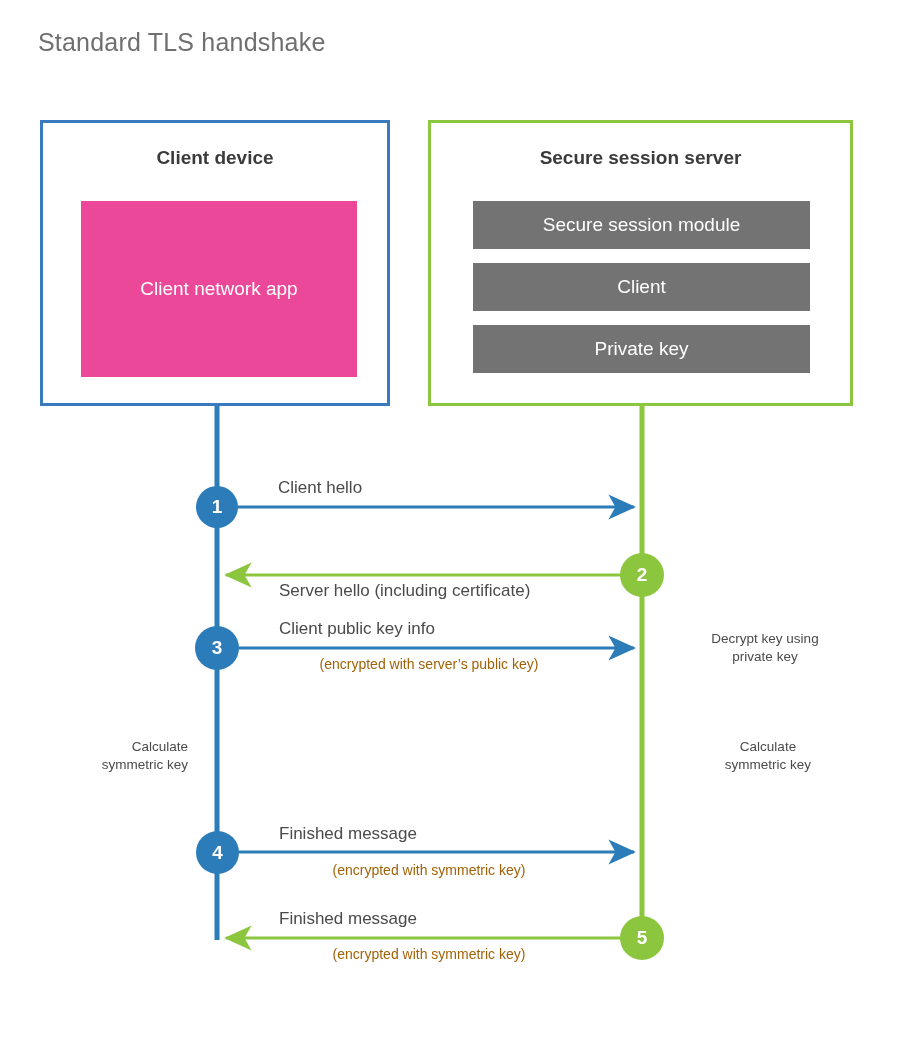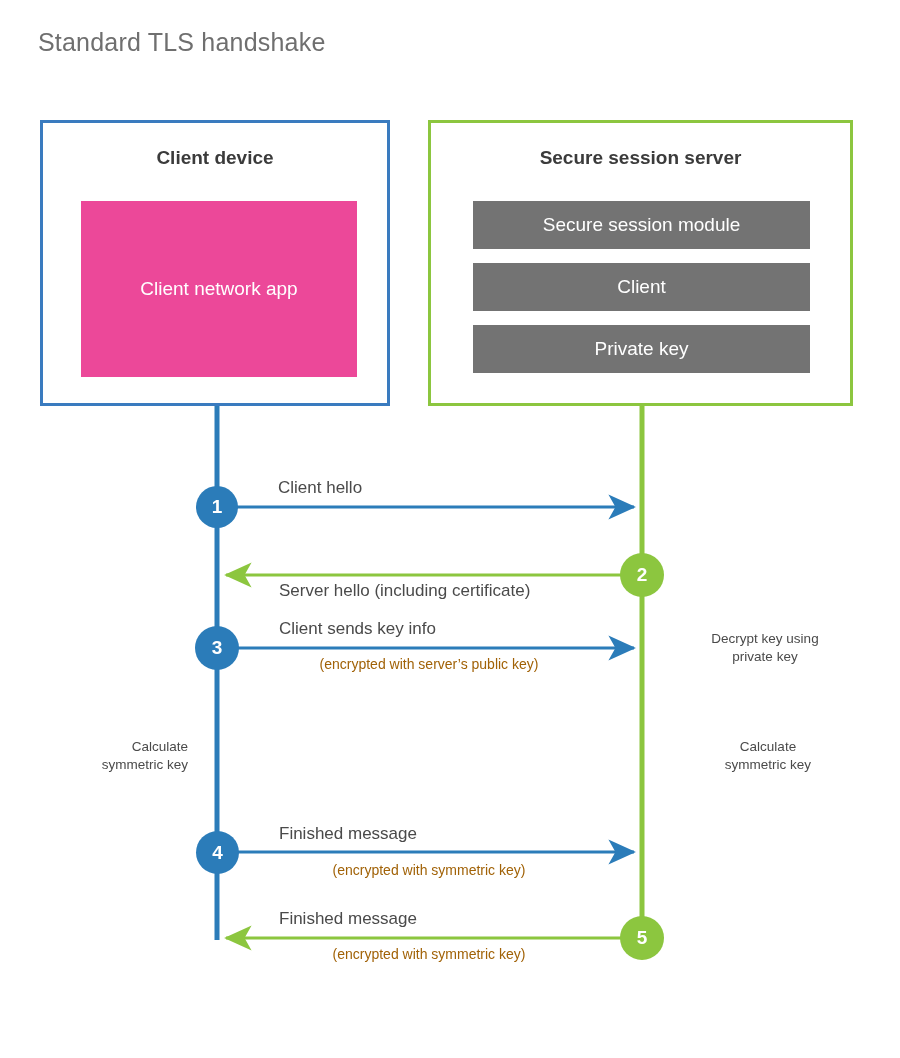--- a/index.html
+++ b/index.html
@@ -201,21 +201,21 @@
   <div class="step-circle blue" style="left:196px; top:486px; width:42px; height:42px;">1</div>
   <div class="step-circle green" style="left:620px; top:553px; width:44px; height:44px;">2</div>
   <div class="step-circle blue" style="left:195px; top:626px; width:44px; height:44px;">3</div>
   <div class="step-circle blue" style="left:196px; top:831px; width:43px; height:43px;">4</div>
   <div class="step-circle green" style="left:620px; top:916px; width:44px; height:44px;">5</div>
 
   <div class="msg-label" style="left:278px; top:478px; width:300px;">Client hello</div>
 
   <div class="msg-label" style="left:279px; top:549px; width:300px;margin-top:32px;">Server hello (including certificate)</div>
 
-  <div class="msg-label" style="left:279px; top:619px; width:300px;">Client sends key info</div>
+  <div class="msg-label" style="left:279px; top:619px; width:300px;">Client public key info</div>
   <div class="msg-sub" style="left:279px; top:656px; width:300px;">(encrypted with server’s public key)</div>
 
   <div class="msg-label" style="left:279px; top:824px; width:300px;">Finished message</div>
   <div class="msg-sub" style="left:279px; top:862px; width:300px;">(encrypted with symmetric key)</div>
 
   <div class="msg-label" style="left:279px; top:909px; width:300px;">Finished message</div>
   <div class="msg-sub" style="left:279px; top:946px; width:300px;">(encrypted with symmetric key)</div>
 
   <div class="side-note right-note" style="left:675px; top:630px; width:180px;">Decrypt key using
 private key</div>

